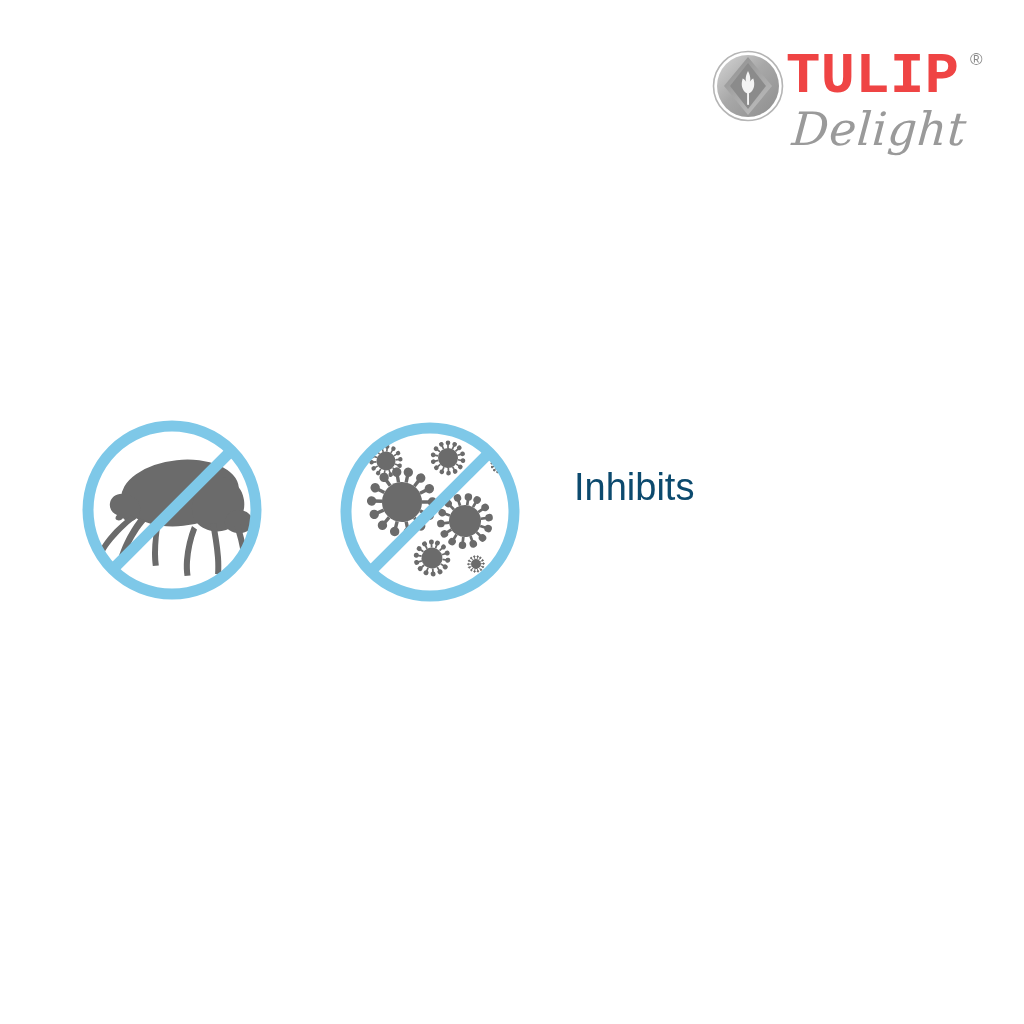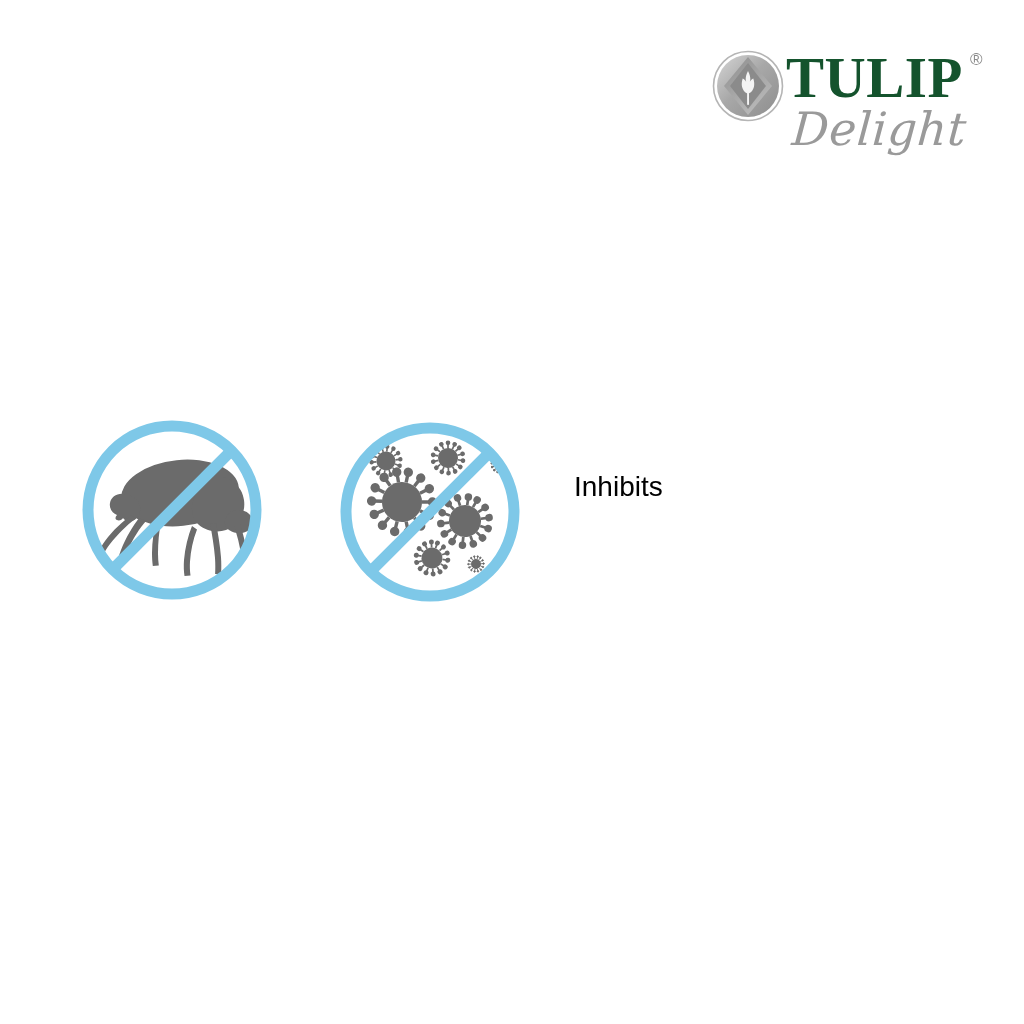--- a/index.html
+++ b/index.html
@@ -35,26 +35,26 @@
     position: absolute;
     left: 74px;
     top: 3px;
     width: 206px;
     height: 56px;
   }
   .wordmark-text {
     position: absolute;
     left: 0;
     top: 0;
-    font-family: Liberation Serif, serif;
+    font-family: Liberation Mono, monospace;
     font-weight: bold;
     font-size: 57px;
     line-height: 57px;
     letter-spacing: 0.5px;
-    color: #14532d;
+    color: #ef4444;
     white-space: nowrap;
   }
   .wordmark-reg {
     position: absolute;
     left: 184px;
     top: 2px;
     font-family: "Liberation Sans", sans-serif;
     font-size: 17px;
     line-height: 17px;
     color: #8a8a8a;
@@ -97,23 +97,23 @@
   #icon-bacteria  { left: 334px; top: 416px; }
 
   #feature-text {
     position: absolute;
     left: 574px;
     top: 462px;
     width: 400px;
   }
   .feature-line {
     font-family: "Liberation Sans", "DejaVu Sans", sans-serif;
-    font-size: 28px;
+    font-size: 38px;
     line-height: 50px;
-    color: #000000;
+    color: #0c4a6e;
     white-space: nowrap;
     font-weight: 400;
   }
 </style>
 </head>
 <body>
 
 <div id="brand-logo">
 
   <div id="brand-emblem">

